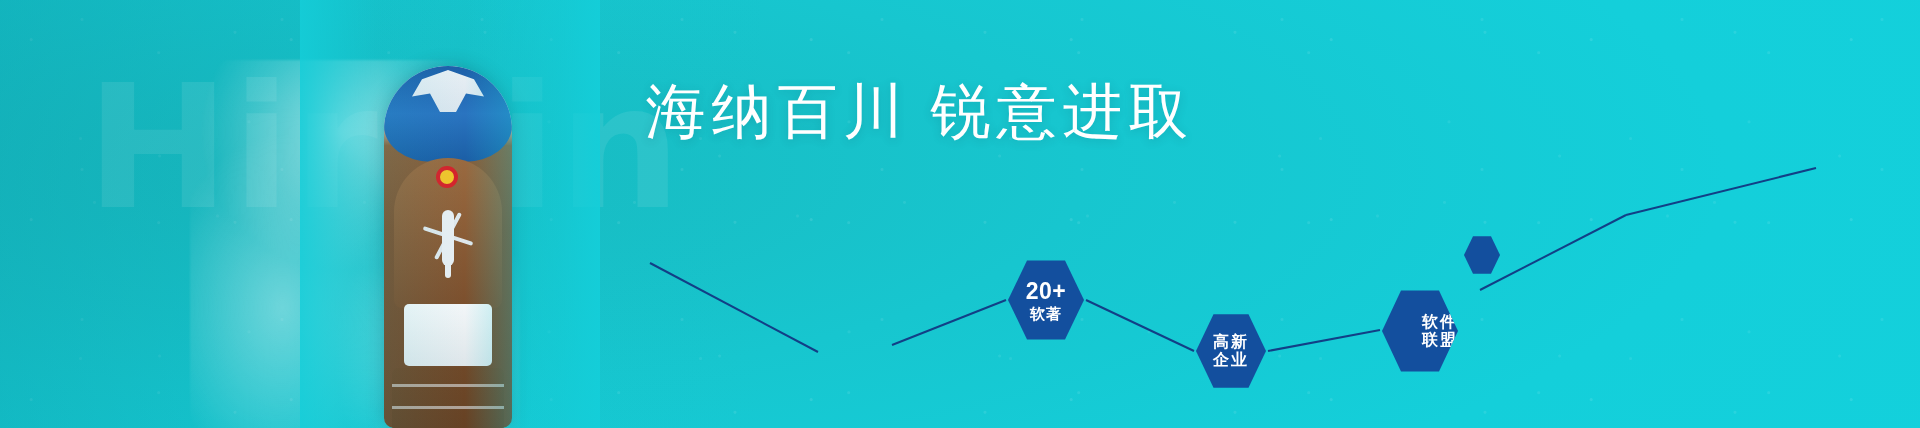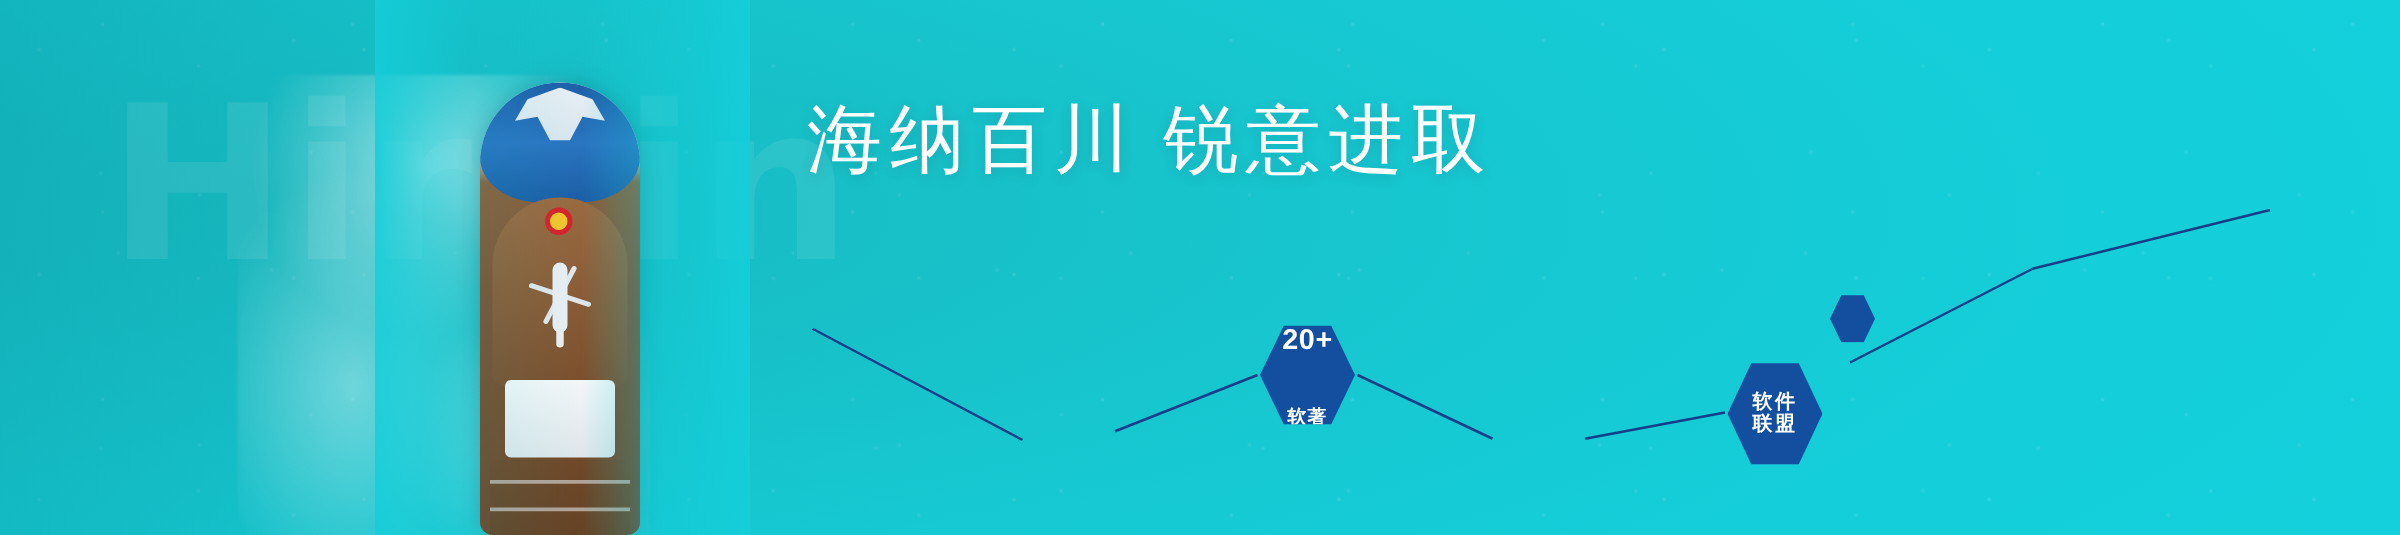--- a/index.html
+++ b/index.html
@@ -128,23 +128,23 @@
     display:flex;flex-direction:column;align-items:center;justify-content:center;
     color:#ffffff;text-align:center;line-height:1.15;
     box-shadow:0 4px 14px rgba(0,40,90,.22);
   }
   .hex .big{font-size:23px;font-weight:700;letter-spacing:.5px;}
   .hex .sm{font-size:15px;font-weight:700;letter-spacing:1px;}
   .hex .iso-top{font-size:21px;font-weight:400;letter-spacing:.5px;}
   .hex .iso-bot{font-size:18px;font-weight:400;letter-spacing:.5px;}
   .hex .cn{font-size:16px;font-weight:700;letter-spacing:2px;}
   #hex-iso{left:819px;top:313px;width:72px;height:80px;}
-  #hex-soft{left:1008px;top:258px;width:76px;height:84px;justify-content:space-between;}
+  #hex-soft{left:1008px;top:258px;width:76px;height:84px;}
   #hex-hightech{left:1196px;top:312px;width:70px;height:78px;}
-  #hex-alliance{left:1382px;top:288px;width:76px;height:86px;}
+  #hex-alliance{left:1382px;top:288px;width:76px;height:86px;align-items:flex-end;}
   #hex-small{left:1464px;top:235px;width:36px;height:40px;}
 </style>
 </head>
 <body>
 
 <div id="stage">
 
   <div class="speckle"></div>
   <div class="tint-left"></div>
 
@@ -188,20 +188,24 @@
       <line x1="1626" y1="215" x2="1816" y2="168"></line>
     </g>
   </svg>
 
 
   <div class="hex" id="hex-soft">
     <span class="big">20+</span>
     <span class="sm">软著</span>
   </div>
 
+  <div class="hex" id="hex-hightech">
+    <span class="cn">高新</span>
+    <span class="cn">企业</span>
+  </div>
 
   <div class="hex" id="hex-alliance">
     <span class="cn">软件</span>
     <span class="cn">联盟</span>
   </div>
 
   <div class="hex" id="hex-small"></div>
 
 </div>
 

